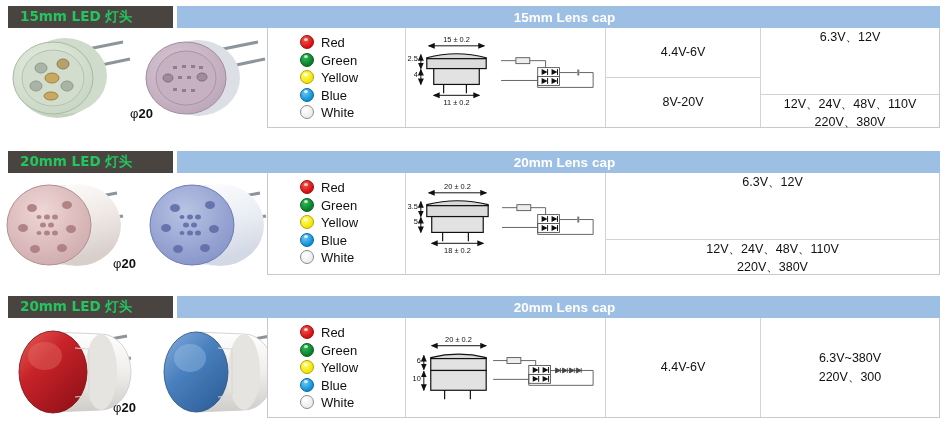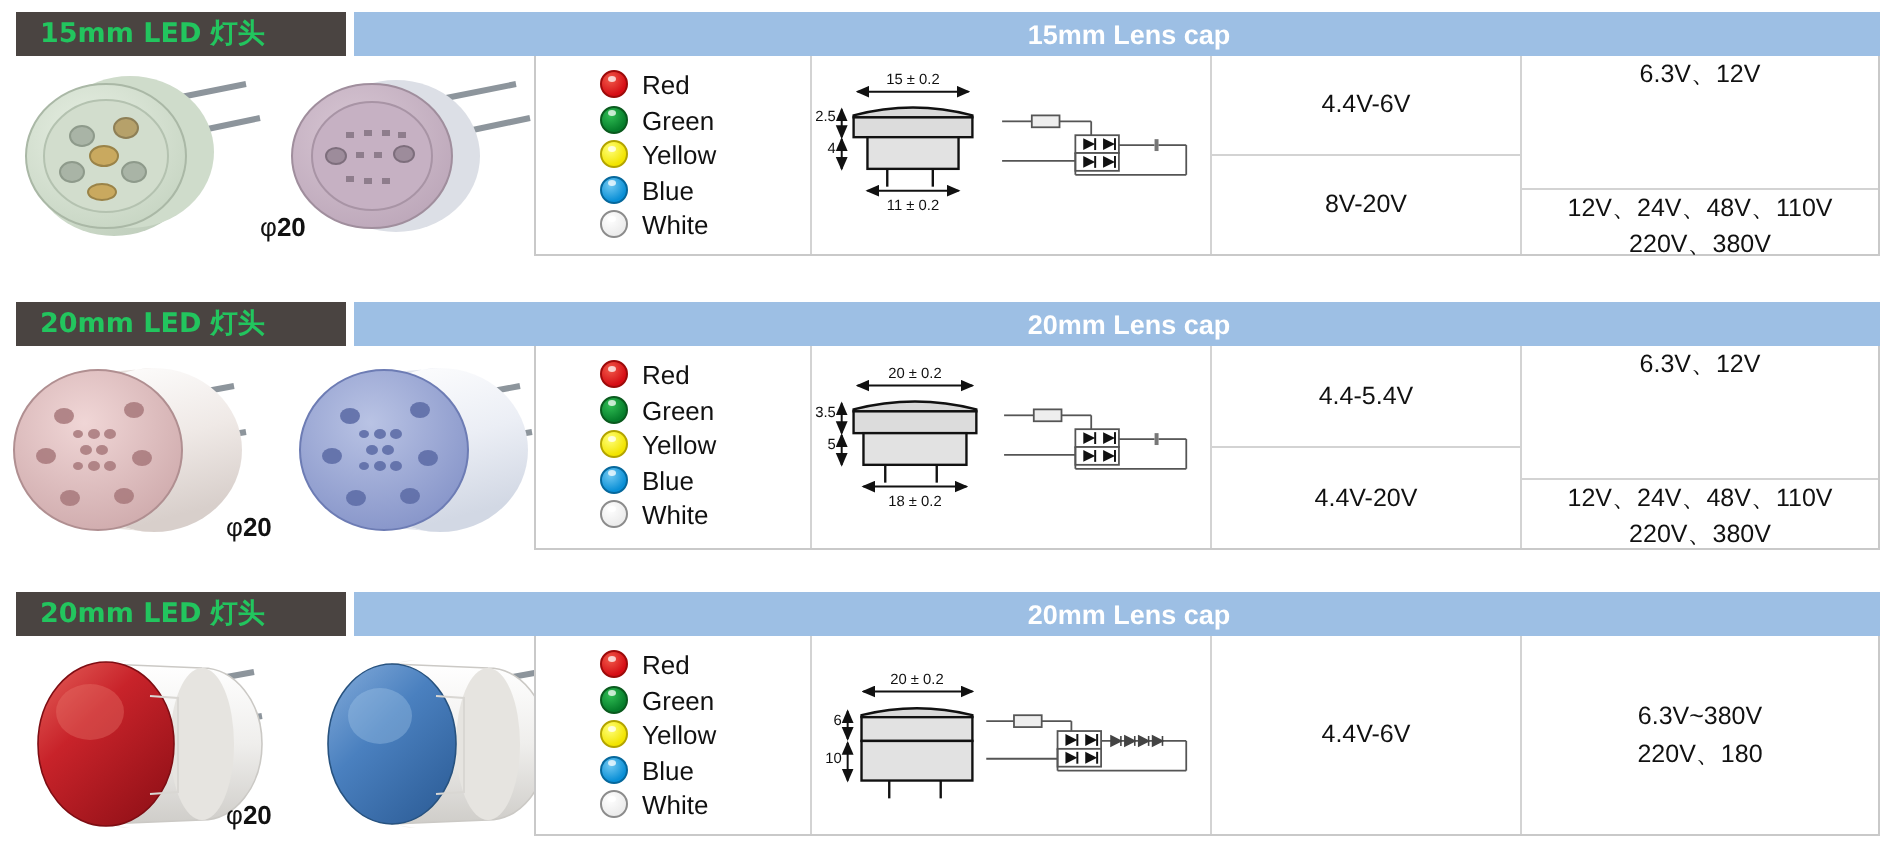--- a/index.html
+++ b/index.html
@@ -382,24 +382,20 @@
         </g>
         <g stroke="#111" stroke-width="1">
           <line x1="142" y1="43.5" x2="142" y2="49.5"></line>
             <line x1="152" y1="43.5" x2="152" y2="49.5"></line>
           <line x1="142" y1="52.5" x2="142" y2="58.5"></line>
             <line x1="152" y1="52.5" x2="152" y2="58.5"></line>
         </g>
       </svg>
     </div>
 
-    <div class="col col-volt">
-      <div class="cell">4.4-5.4V</div>
-      <div class="cell">4.4V-20V</div>
-    </div>
 
     <div class="col col-rated">
       <div class="cell">
           <span>6.3V、12V</span>
         </div>
       <div class="cell">
           <div>
             <span>12V、24V、48V、110V</span>
             <span>220V、380V</span>
           </div>
@@ -540,18 +536,18 @@
     </div>
 
     <div class="col col-volt">
       <div class="cell">4.4V-6V</div>
     </div>
 
     <div class="col col-rated">
       <div class="cell">
           <div>
             <span>6.3V~380V</span>
-            <span>220V、180</span>
+            <span>220V、300</span>
           </div>
         </div>
     </div>
   </div>
 </div>
 
 </body></html>

